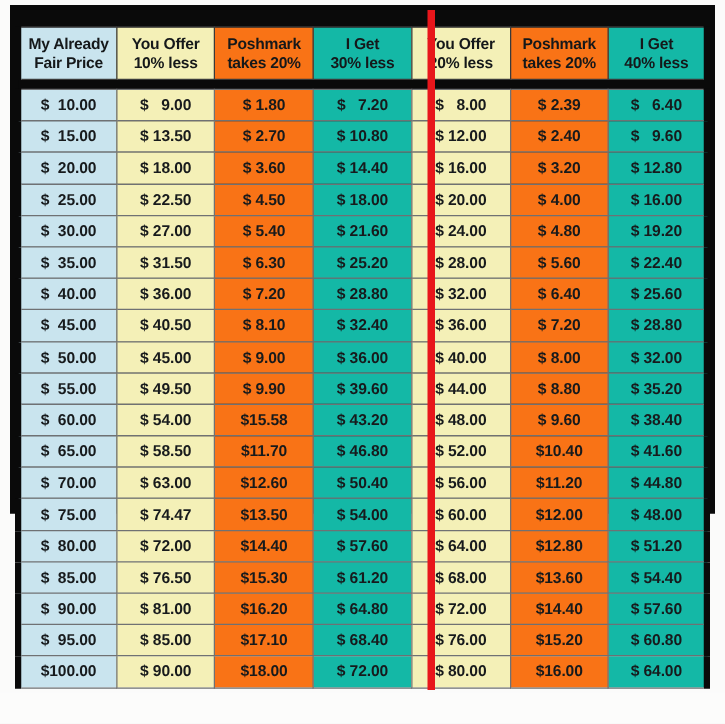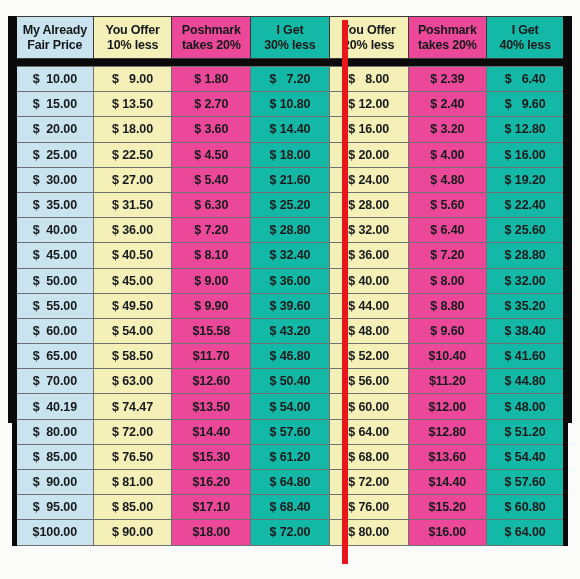--- a/index.html
+++ b/index.html
@@ -17,26 +17,26 @@
     width: 580px;
     height: 579px;
     background: #fbfbfa;
     overflow: hidden;
   }
 
   
   #table-frame {
     position: absolute;
     left: 8px;
-    top: 16px;
+    top: 4px;
     width: 564px;
     height: 407px;
     background: #0a0a0a;
     box-sizing: border-box;
-    padding: 0 4px 6px 4px;
+    padding: 17px 4px 6px 4px;
   }
 
   .grid {
     width: 100%;
     border-collapse: collapse;
     table-layout: fixed;
   }
 
   
   .hdr-row td {
@@ -69,21 +69,21 @@
     color: #171a1c;
     letter-spacing: -0.1px;
     border: 1px solid #6f7173;
     padding: 0;
     white-space: pre;
   }
 
   
   .c-blue   { background: #c9e4ee; }
   .c-yellow { background: #f4f0b7; }
-  .c-green  { background: #ec4899; margin-left: 36px; }
+  .c-green  { background: #f97316; margin-left: 36px; }
   .c-pink   { background: #14b8a6; }
 
   
   .sep-left  { border-left: 5px solid #0a0a0a !important; }
   .sep-right { border-right: 5px solid #0a0a0a !important; }
 
   
   #red-divider {
     position: absolute;
     left: 334px;
@@ -269,21 +269,21 @@
           <tr class="data-row">
             <td class="c-blue sep-left">$  70.00</td>
             <td class="c-yellow">$ 63.00</td>
             <td class="c-green">$12.60</td>
             <td class="c-pink">$ 50.40</td>
             <td class="c-yellow">$ 56.00</td>
             <td class="c-green">$11.20</td>
             <td class="c-pink sep-right">$ 44.80</td>
           </tr>
           <tr class="data-row">
-            <td class="c-blue sep-left">$  40.19</td>
+            <td class="c-blue sep-left">$  75.00</td>
             <td class="c-yellow">$ 74.47</td>
             <td class="c-green">$13.50</td>
             <td class="c-pink">$ 54.00</td>
             <td class="c-yellow">$ 60.00</td>
             <td class="c-green">$12.00</td>
             <td class="c-pink sep-right">$ 48.00</td>
           </tr>
           <tr class="data-row">
             <td class="c-blue sep-left">$  80.00</td>
             <td class="c-yellow">$ 72.00</td>

